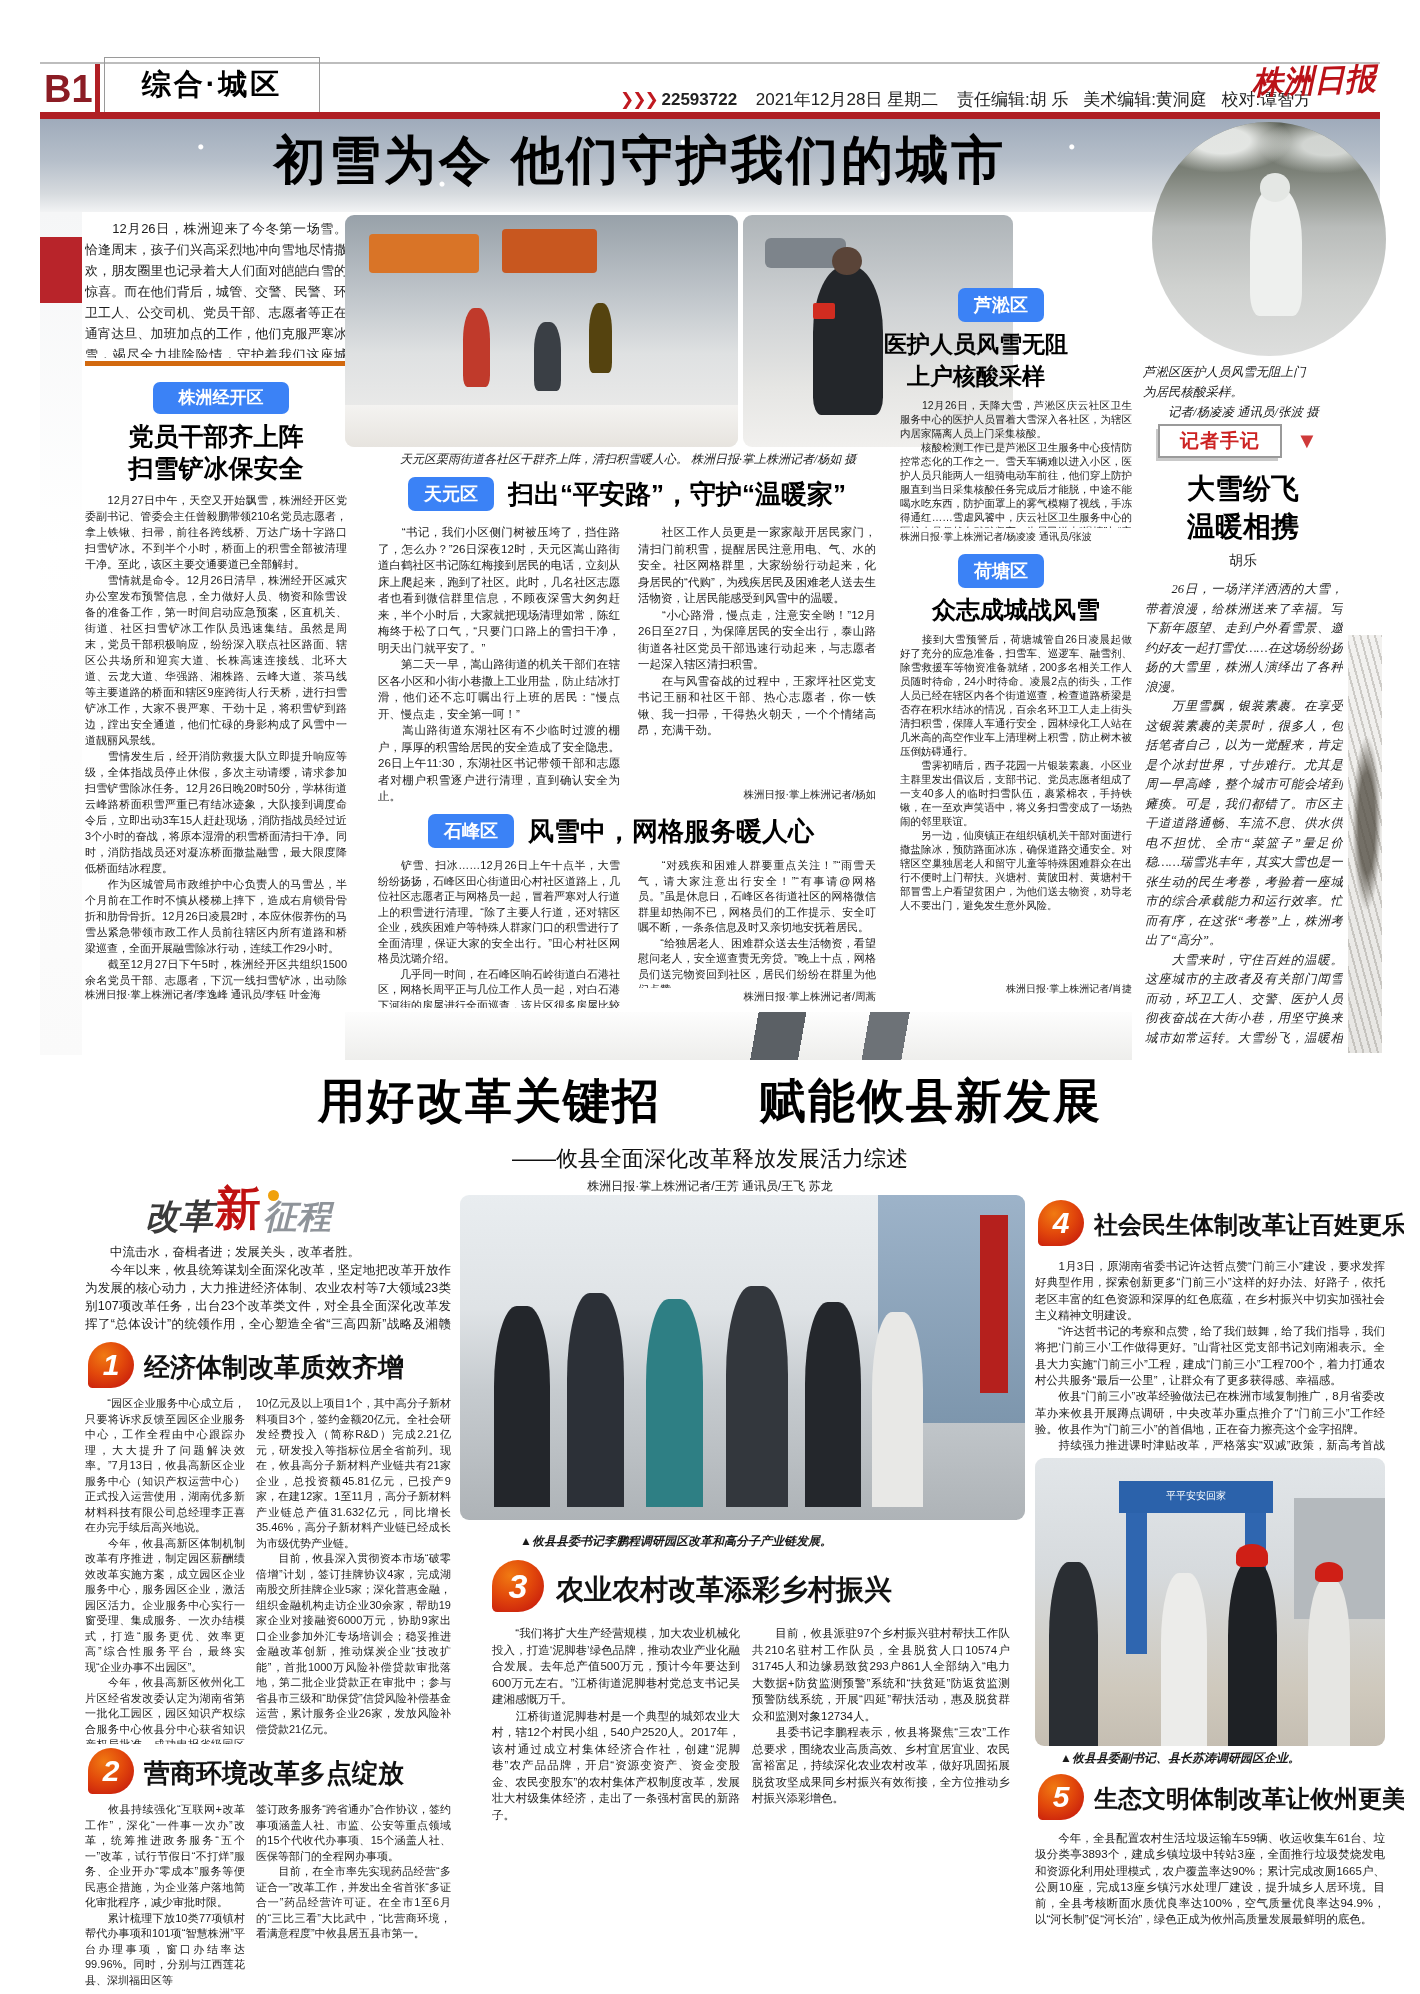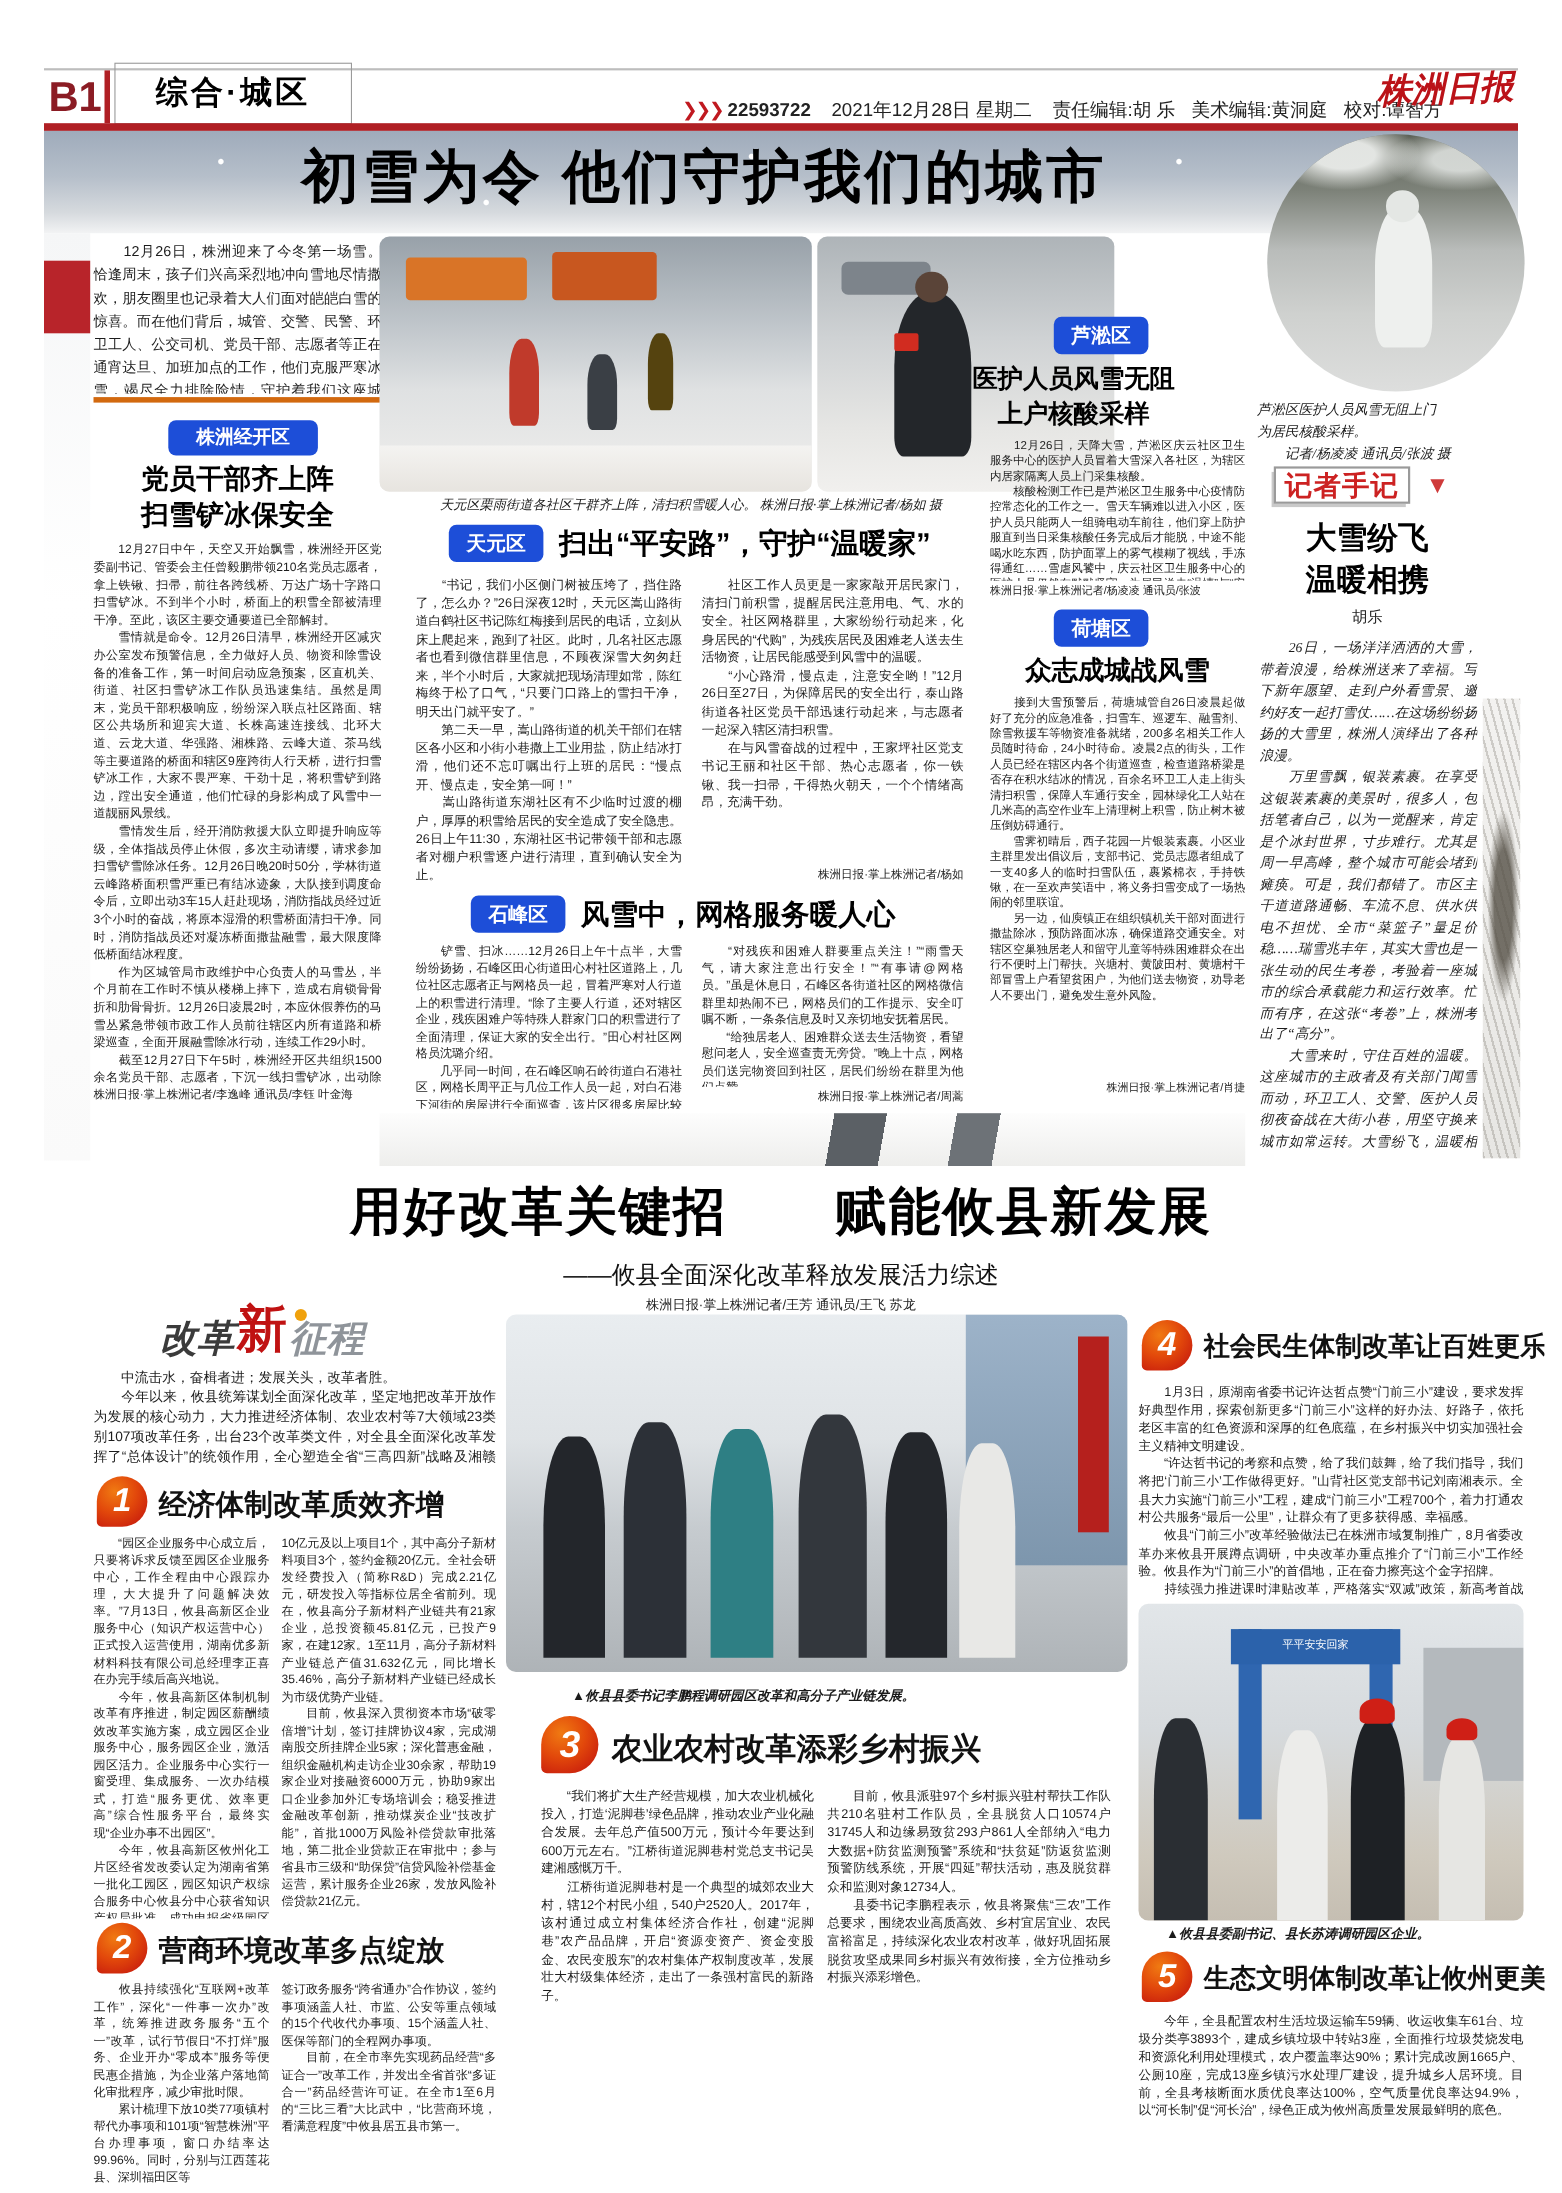--- a/index.html
+++ b/index.html
@@ -5,21 +5,21 @@
   * { margin:0; padding:0; box-sizing:border-box; }
   html,body { background:#e8e8e8; }
   body { width:1420px; height:1994px; position:relative; margin:0 auto;
          font-family:"Liberation Sans","DejaVu Sans",sans-serif; color:#111; }
   .page { position:absolute; left:0; top:0; width:1420px; height:1994px; background:#ffffff; overflow:hidden; }
   .abs { position:absolute; }
   .bodytext { font-size:11.5px; line-height:16.5px; text-align:justify; white-space:pre-wrap;
               overflow:hidden; color:#1c1c1c; }
   .smalltext { font-size:10.5px; line-height:14px; }
   .byline { font-size:10.5px; color:#222; overflow:hidden; white-space:nowrap; }
-  .badge { background:#1d4ed8; color:#fff; font-weight:bold; border-radius:7px;
+  .badge { background:#3b82f6; color:#fff; font-weight:bold; border-radius:7px;
            text-align:center; overflow:hidden; }
   .hline { font-weight:900; color:#000; text-align:center; overflow:hidden;
            font-family:"Liberation Sans","DejaVu Sans",sans-serif; }
   .script { font-family:"Liberation Serif","DejaVu Serif",serif; font-style:italic; }
   .photo { border-radius:9px; overflow:hidden; }
   .banner-bg { background:
       radial-gradient(circle at 12% 30%, #ffffff 0 2px, transparent 3px),
       radial-gradient(circle at 30% 70%, #ffffff 0 2px, transparent 3px),
       radial-gradient(circle at 48% 25%, #ffffff 0 2px, transparent 3px),
       radial-gradient(circle at 63% 60%, #ffffff 0 3px, transparent 4px),
@@ -149,21 +149,21 @@
   <div class="abs byline" style="left:900px; top:530px; width:232px; height:14px; font-size:10px;">株洲日报·掌上株洲记者/杨凌凌 通讯员/张波</div>
 
   <div class="abs badge" style="left:958px; top:554px; width:86px; height:34px; font-size:18px; line-height:34px;">荷塘区</div>
   <div class="abs hline" style="left:900px; top:594px; width:232px; height:32px; font-size:24px; line-height:32px; white-space:nowrap;">众志成城战风雪</div>
   <div class="abs bodytext smalltext" style="left:900px; top:632px; width:232px; height:348px;">　　接到大雪预警后，荷塘城管自26日凌晨起做好了充分的应急准备，扫雪车、巡逻车、融雪剂、除雪救援车等物资准备就绪，200多名相关工作人员随时待命，24小时待命。凌晨2点的街头，工作人员已经在辖区内各个街道巡查，检查道路桥梁是否存在积水结冰的情况，百余名环卫工人走上街头清扫积雪，保障人车通行安全，园林绿化工人站在几米高的高空作业车上清理树上积雪，防止树木被压倒妨碍通行。
 　　雪霁初晴后，西子花园一片银装素裹。小区业主群里发出倡议后，支部书记、党员志愿者组成了一支40多人的临时扫雪队伍，裹紧棉衣，手持铁锹，在一至欢声笑语中，将义务扫雪变成了一场热闹的邻里联谊。
 　　另一边，仙庾镇正在组织镇机关干部对面进行撒盐除冰，预防路面冰冻，确保道路交通安全。对辖区空巢独居老人和留守儿童等特殊困难群众在出行不便时上门帮扶。兴塘村、黄陂田村、黄塘村干部冒雪上户看望贫困户，为他们送去物资，劝导老人不要出门，避免发生意外风险。</div>
   <div class="abs byline" style="left:900px; top:982px; width:232px; height:14px; font-size:10px; text-align:right;">株洲日报·掌上株洲记者/肖捷</div>
 
   <div class="abs" style="left:1158px; top:424px; width:124px; height:34px; border:2px solid #9a9a9a; box-shadow:-3px 4px 0 -1px #c9c9c9; display:flex; align-items:center; justify-content:center;">
-    <span style="color:#cc2222; font-size:25px; font-weight:900; letter-spacing:1px;text-align:right;">记者手记</span>
+    <span style="color:#cc2222; font-size:19px; font-weight:900; letter-spacing:1px;text-align:right;">记者手记</span>
   </div>
   <span class="abs" style="left:1296px; top:428px; font-size:22px; color:#cf3a3a;">▼</span>
 
   <div class="abs hline" style="left:1145px; top:470px; width:196px; height:76px; font-size:28px; line-height:38px; white-space:pre-wrap;">大雪纷飞
 温暖相携</div>
   <div class="abs" style="left:1145px; top:552px; width:196px; height:18px; font-size:14px; text-align:center; color:#222;">胡乐</div>
   <div class="abs bodytext script" style="left:1145px; top:580px; width:198px; height:470px; font-size:12.5px; line-height:19.5px;">　　26日，一场洋洋洒洒的大雪，带着浪漫，给株洲送来了幸福。写下新年愿望、走到户外看雪景、邀约好友一起打雪仗……在这场纷纷扬扬的大雪里，株洲人演绎出了各种浪漫。
 　　万里雪飘，银装素裹。在享受这银装素裹的美景时，很多人，包括笔者自己，以为一觉醒来，肯定是个冰封世界，寸步难行。尤其是周一早高峰，整个城市可能会堵到瘫痪。可是，我们都错了。市区主干道道路通畅、车流不息、供水供电不担忧、全市“菜篮子”量足价稳……瑞雪兆丰年，其实大雪也是一张生动的民生考卷，考验着一座城市的综合承载能力和运行效率。忙而有序，在这张“考卷”上，株洲考出了“高分”。
 　　大雪来时，守住百姓的温暖。这座城市的主政者及有关部门闻雪而动，环卫工人、交警、医护人员彻夜奋战在大街小巷，用坚守换来城市如常运转。大雪纷飞，温暖相携，正是他们的守护，才有我们每个人的岁月静好。</div>
 

